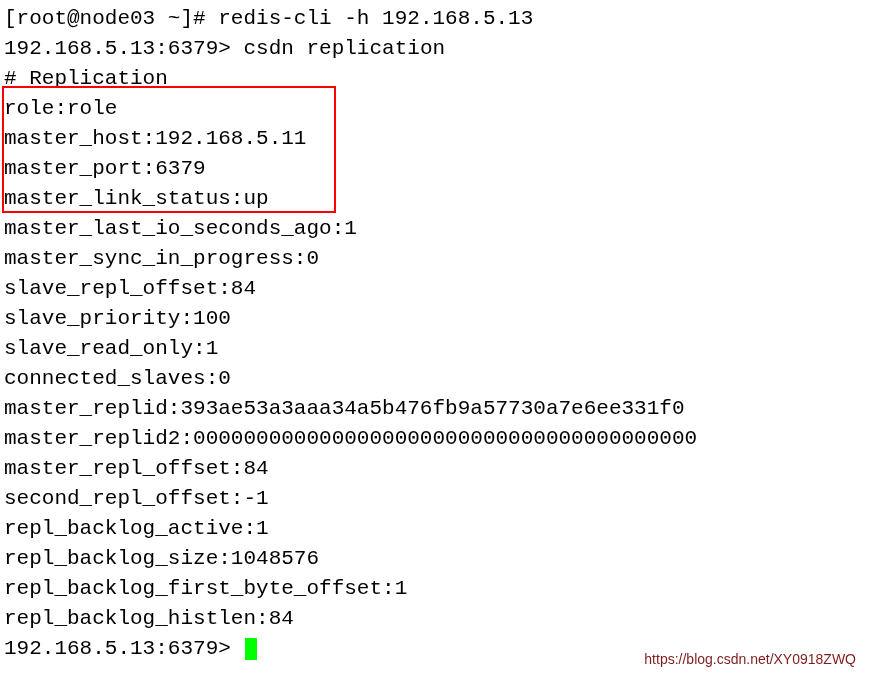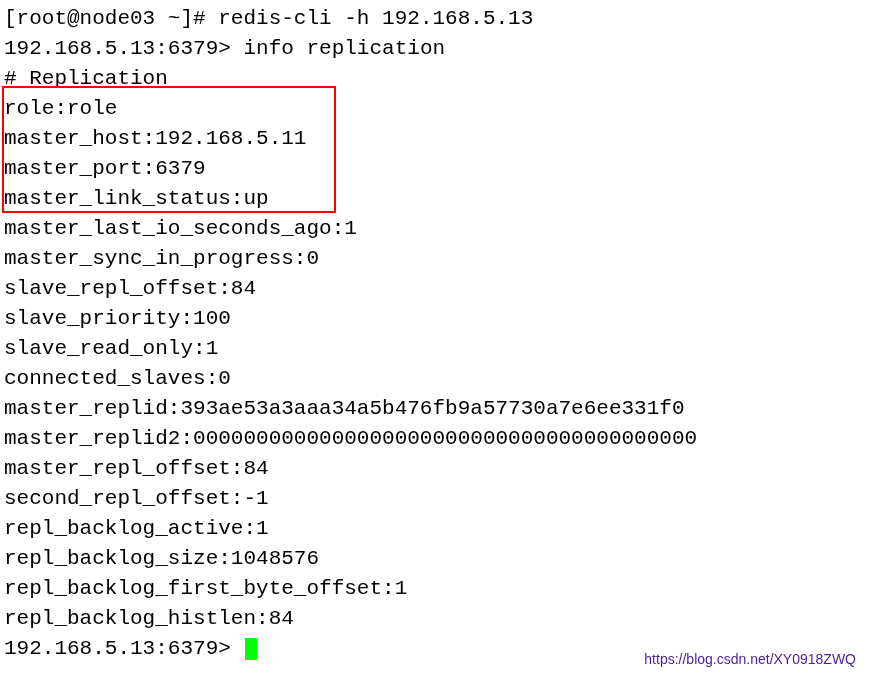--- a/index.html
+++ b/index.html
@@ -29,32 +29,32 @@
       width: 12px;
       height: 22px;
       background: #00ff00;
       vertical-align: text-bottom;
       margin-left: 2px;
     }
     .watermark {
       position: absolute;
       right: 16px;
       bottom: 12px;
-      color: #4c1d95;
+      color: #7f1d1d;
       font-family: Arial, sans-serif;
       font-size: 14px;
       letter-spacing: 0px;
     }
     .seg { display:inline; }
   </style>
 </head>
 <body>
 
 <div class="line"><span class="seg">[root@node03 ~]# </span><span class="seg">redis-cli -h 192.168.5.13</span></div>
-<div class="line"><span class="seg">192.168.5.13:6379&gt; </span><span class="seg">info replication</span></div>
+<div class="line"><span class="seg">192.168.5.13:6379&gt; </span><span class="seg">csdn replication</span></div>
 <div class="line"># Replication</div>
 <div class="line">role:role</div>
 <div class="line">master_host:192.168.5.11</div>
 <div class="line">master_port:6379</div>
 <div class="line">master_link_status:up</div>
 <div class="line">master_last_io_seconds_ago:1</div>
 <div class="line">master_sync_in_progress:0</div>
 <div class="line">slave_repl_offset:84</div>
 <div class="line">slave_priority:100</div>
 <div class="line">slave_read_only:1</div>

